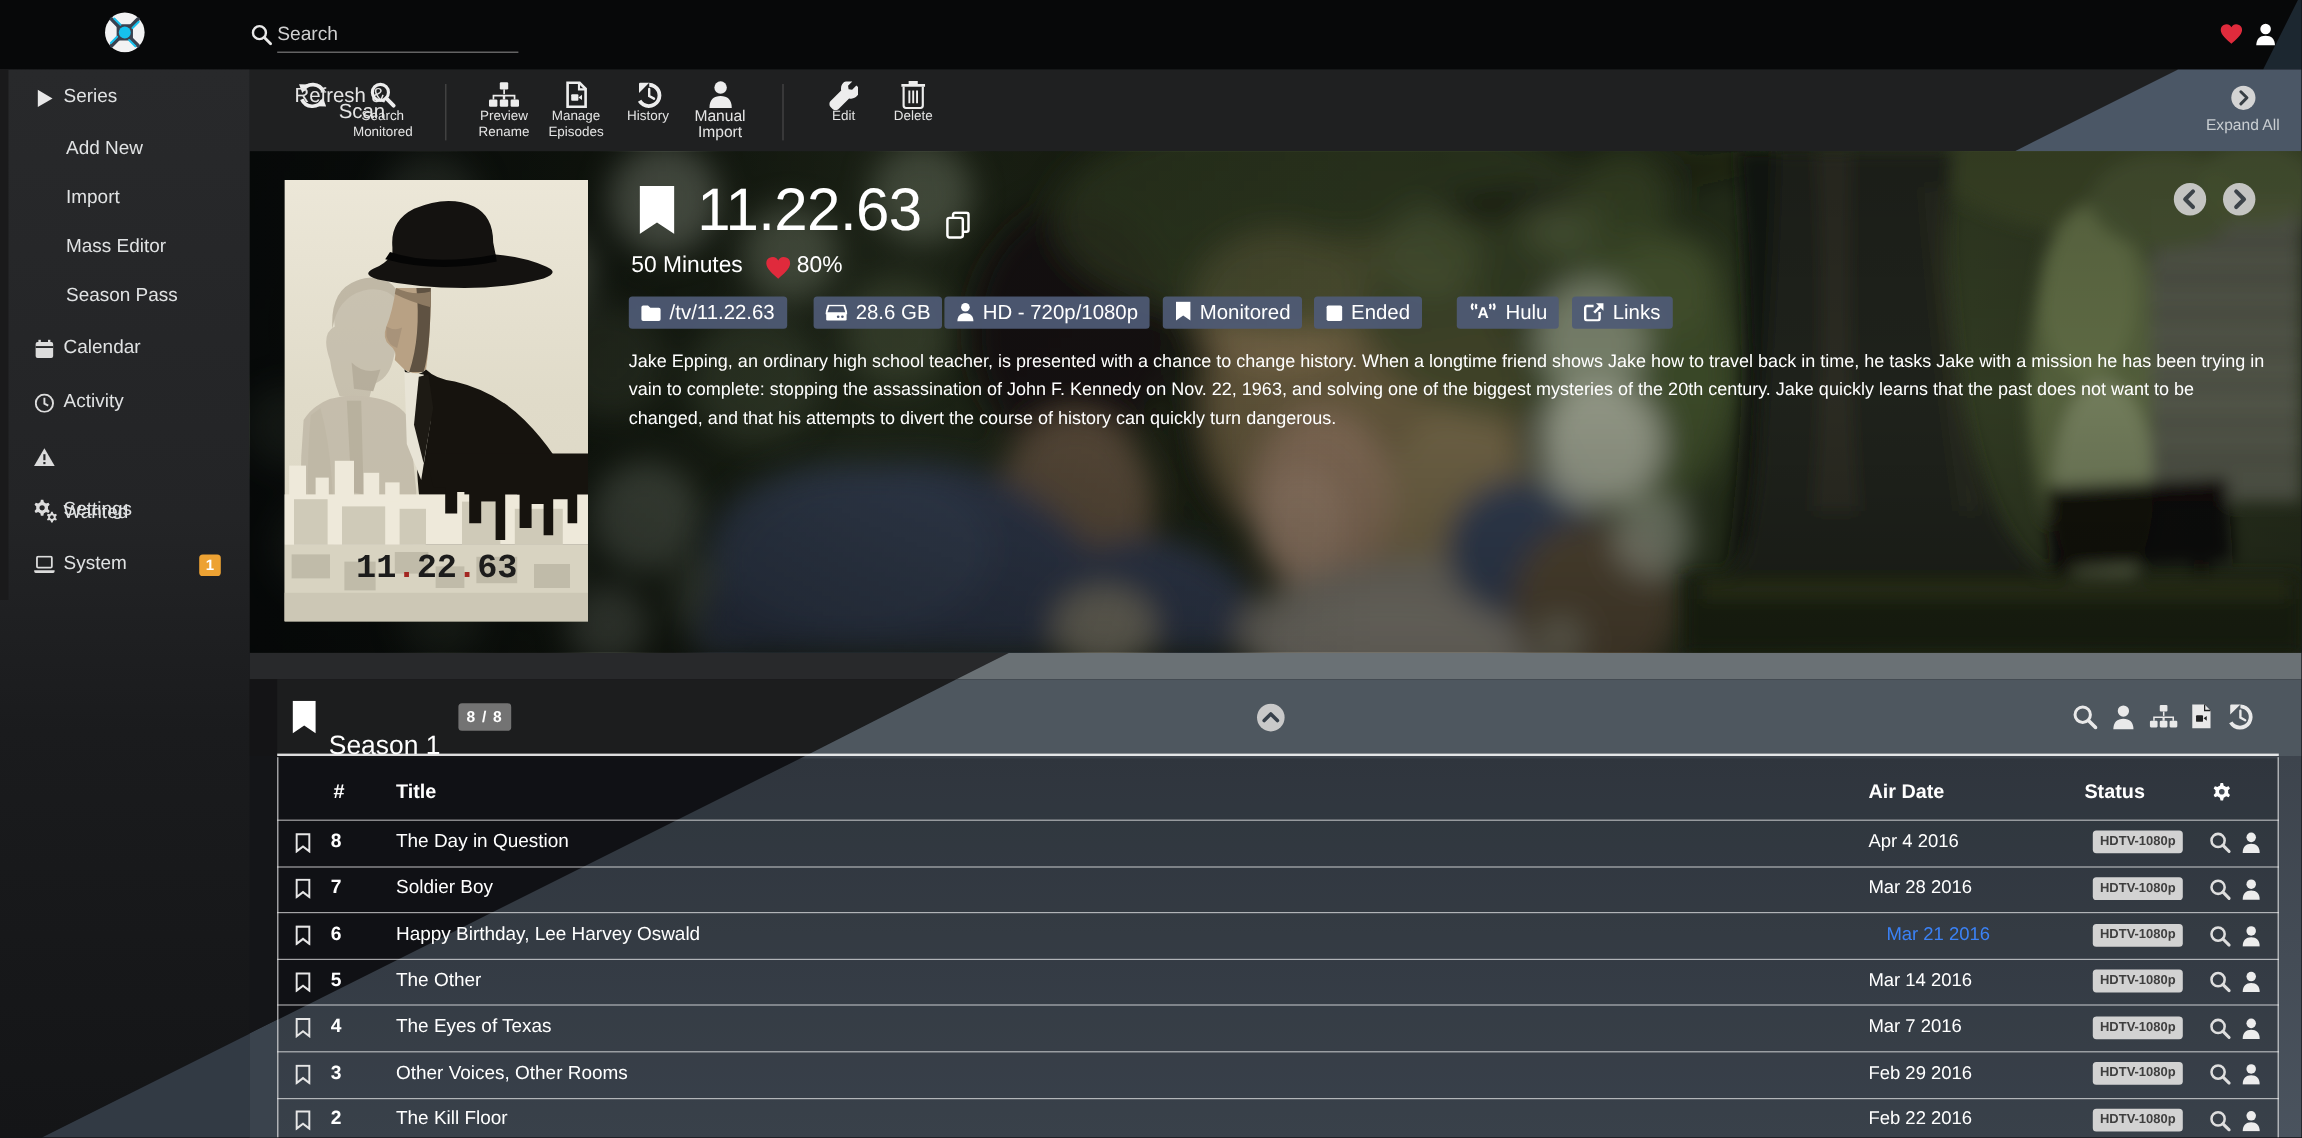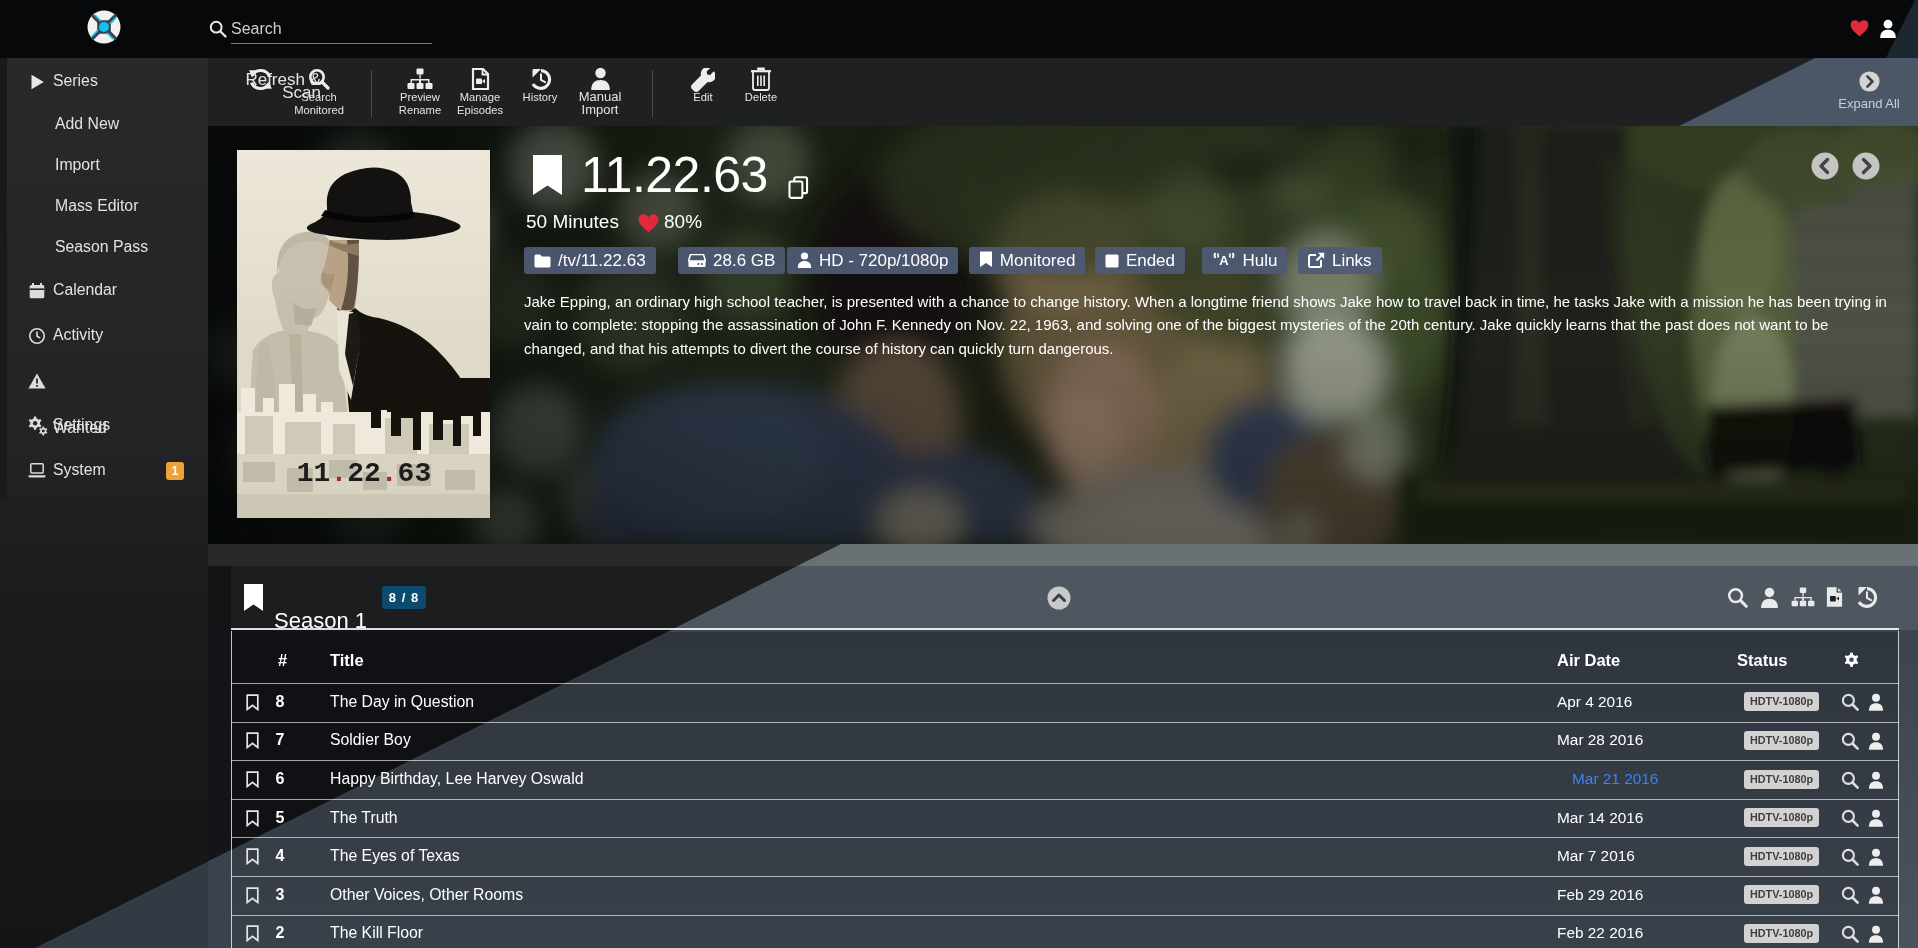--- a/index.html
+++ b/index.html
@@ -420,21 +420,21 @@
             <circle cx="14" cy="10" r="1.1" fill="#4a546d"></circle>
             <circle cx="10.5" cy="10" r="1.1" fill="#4a546d"></circle>
           </svg>28.6 GB</span>
     <span class="pill" style="margin-right:6px;"><svg width="15" height="16" viewBox="0 0 15 16">
             <circle cx="7.5" cy="4" r="3.6" fill="#fff"></circle>
             <path d="M0.8 16 C0.8 11 3.5 9 7.5 9 C11.5 9 14.2 11 14.2 16 Z" fill="#fff"></path>
           </svg>HD - 720p/1080p</span>
     <span class="pill" style="margin-right:5px;"><svg width="14" height="17" viewBox="0 0 14 17">
             <path d="M1 0.5 L13 0.5 L13 16 L7 12 L1 16 Z" fill="#fff"></path>
           </svg>Monitored</span>
-    <span class="pill" style="margin-right:12px;"><svg width="14" height="14" viewBox="0 0 14 14">
+    <span class="pill" style="margin-right:24px;"><svg width="14" height="14" viewBox="0 0 14 14">
             <rect x="0.5" y="0.5" width="13" height="13" rx="1.5" fill="#fff"></rect>
           </svg>Ended</span>
     <span class="pill" style="margin-right:6px;"><svg width="24" height="16" viewBox="0 0 24 16">
             <g stroke="#fff" stroke-width="1.8" fill="none">
               <path d="M3.5 1 Q1.5 3.5 3.5 6"></path>
               <path d="M6.5 1.5 Q5.2 3.5 6.5 5.5"></path>
               <path d="M20.5 1 Q22.5 3.5 20.5 6"></path>
               <path d="M17.5 1.5 Q18.8 3.5 17.5 5.5"></path>
             </g>
             <text x="12" y="13" font-size="13" font-weight="bold" fill="#fff" text-anchor="middle" font-family="Liberation Sans">A</text>
@@ -461,21 +461,21 @@
     <path d="M11.5 7.5 L18 14 L11.5 20.5" fill="none" stroke="#3d444a" stroke-width="3.4" stroke-linecap="round" stroke-linejoin="round"></path>
   </svg>
 </div>
 
 <div id="season">
   <div class="abs" style="left:208px;top:566px;width:23px;height:64px;background:#141416;"></div>
   <svg class="abs" style="left:243px;top:584px;" width="21" height="28" viewBox="0 0 21 28">
     <path d="M1 0 L20 0 L20 27 L10.5 20.5 L1 27 Z" fill="#fff"></path>
   </svg>
   <div class="abs" style="left:274px;top:584px;font-size:22px;color:#fff;margin-top:24px;">Season 1</div>
-  <div class="abs" style="left:382px;top:586px;width:44px;height:23px;background:#0c4a6e;border-radius:3px;color:#fff;font-size:13px;font-weight:bold;text-align:center;line-height:23px;letter-spacing:1px;">8 / 8</div>
+  <div class="abs" style="left:382px;top:586px;width:44px;height:23px;background:#737373;border-radius:3px;color:#fff;font-size:13px;font-weight:bold;text-align:center;line-height:23px;letter-spacing:1px;">8 / 8</div>
   <svg class="abs" style="left:1047px;top:586px;" width="24" height="24" viewBox="0 0 24 24">
     <circle cx="12" cy="12" r="11.5" fill="#c9c9c9"></circle>
     <path d="M6.5 14.5 L12 9 L17.5 14.5" fill="none" stroke="#37404a" stroke-width="3" stroke-linecap="round" stroke-linejoin="round"></path>
   </svg>
 
   <svg class="abs" style="left:1727px;top:587px;" width="21" height="21" viewBox="0 0 21 21">
     <circle cx="8.6" cy="8.6" r="6.4" fill="none" stroke="#e9e9e9" stroke-width="2.5"></circle>
     <line x1="13.4" y1="13.4" x2="19.3" y2="19.3" stroke="#e9e9e9" stroke-width="3" stroke-linecap="round"></line>
   </svg>
   <svg class="abs" style="left:1760px;top:587px;" width="19" height="21" viewBox="0 0 21 23">
@@ -568,21 +568,21 @@
         </svg>
   <svg class="abs" style="left:1868px;top:770.5px;" width="16" height="18" viewBox="0 0 21 23">
           <circle cx="10.5" cy="6" r="5.2" fill="#ededed"></circle>
           <path d="M1.2 23 C1.2 16 4.9 13 10.5 13 C16.1 13 19.8 16 19.8 23 Z" fill="#ededed"></path>
         </svg>
   <div class="abs" style="left:231px;top:798.8px;width:1668px;height:1px;background:rgba(255,255,255,0.62);"></div>
   <svg class="abs" style="left:246px;top:809.6px;" width="13" height="17" viewBox="0 0 13 17">
           <path d="M1.2 1.2 L11.8 1.2 L11.8 15.5 L6.5 11.4 L1.2 15.5 Z" fill="none" stroke="#e6e6e6" stroke-width="1.7"></path>
         </svg>
   <div class="abs" style="left:270px;top:808.6px;width:20px;text-align:center;font-size:16px;font-weight:bold;color:#fff;">5</div>
-  <div class="abs" style="left:330px;top:808.6px;font-size:15.8px;font-weight:500;color:#fff;">The Truth</div>
+  <div class="abs" style="left:330px;top:808.6px;font-size:15.8px;font-weight:500;color:#fff;">The Other</div>
   <div class="abs" style="left:1557px;top:808.6px;font-size:15.4px;color:#fff;">Mar 14 2016</div>
   <div class="abs" style="left:1744px;top:808.1px;height:19px;line-height:19px;background:#d2d2d2;border-radius:3px;color:#3f3f3f;font-size:10.8px;font-weight:bold;padding:0 6px;">HDTV-1080p</div>
   <svg class="abs" style="left:1841px;top:809.1px;" width="18" height="18" viewBox="0 0 18 18">
           <circle cx="7.4" cy="7.4" r="5.5" fill="none" stroke="#dedede" stroke-width="2.1"></circle>
           <line x1="11.5" y1="11.5" x2="16.6" y2="16.6" stroke="#dedede" stroke-width="2.6" stroke-linecap="round"></line>
         </svg>
   <svg class="abs" style="left:1868px;top:809.1px;" width="16" height="18" viewBox="0 0 21 23">
           <circle cx="10.5" cy="6" r="5.2" fill="#ededed"></circle>
           <path d="M1.2 23 C1.2 16 4.9 13 10.5 13 C16.1 13 19.8 16 19.8 23 Z" fill="#ededed"></path>
         </svg>

